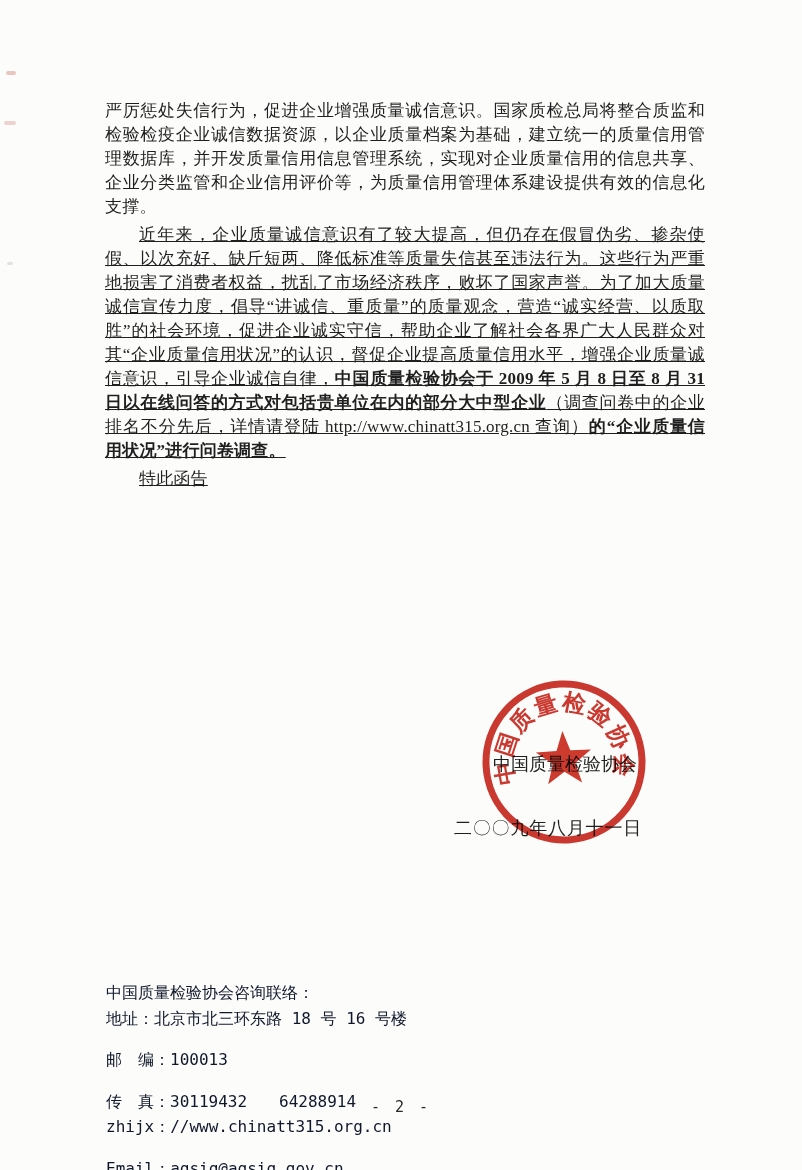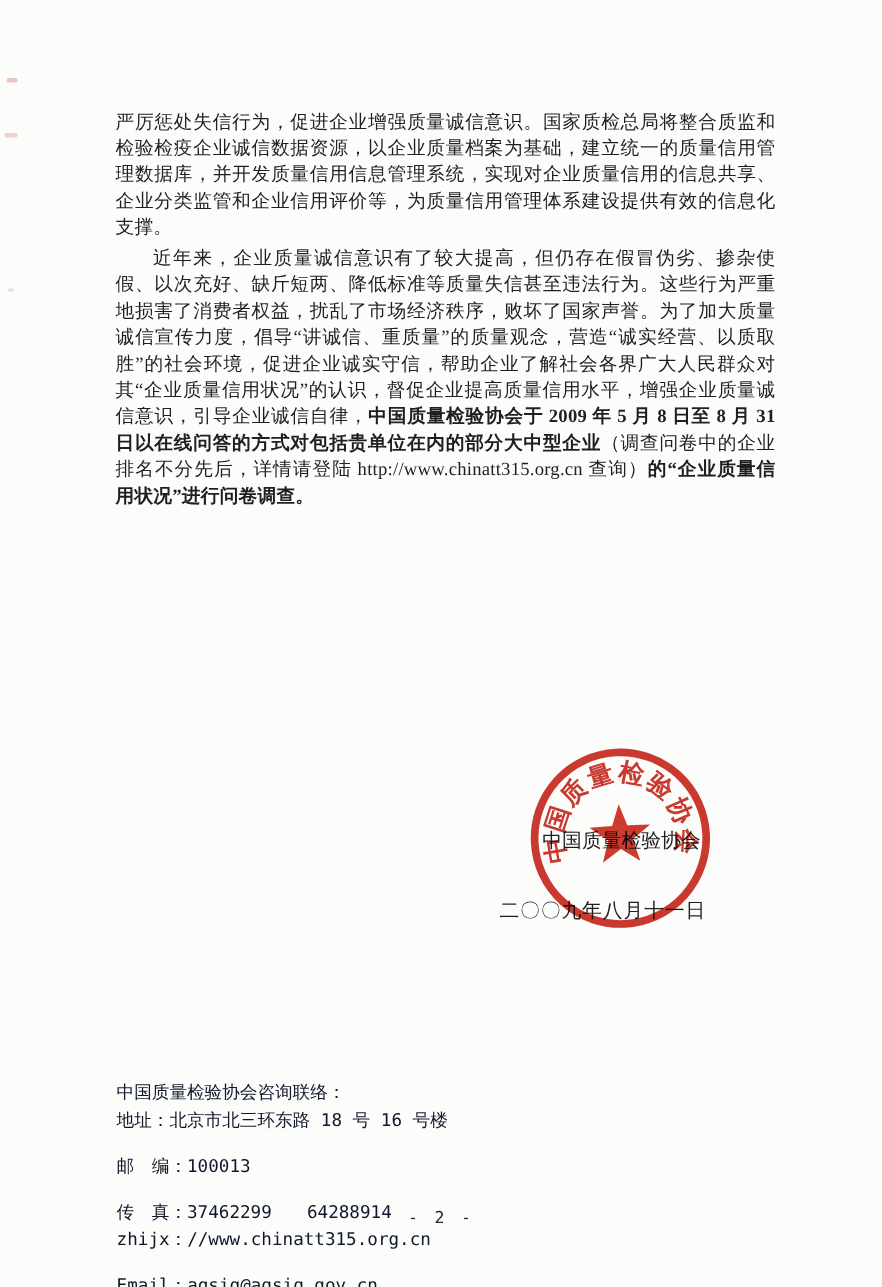--- a/index.html
+++ b/index.html
@@ -15,21 +15,21 @@
   
   .body-text{
     position:absolute;
     left:105px;top:99px;width:600px;
     font-size:17px;line-height:24px;
     text-align:justify;
     letter-spacing:0.2px;
   }
   .para{margin:0;}
   .para + .para{margin-top:4px;}
-  .para.indent{text-indent:2em;}
+  .para.indent{text-indent:2em;text-decoration:underline;}
   .para .bold{font-weight:700;}
   
   .sig-org{
     position:absolute;left:493px;top:752px;
     font-size:18px;letter-spacing:0;white-space:nowrap;
     z-index:1;
   }
   .sig-date{
     position:absolute;left:454px;top:816px;
     font-size:18px;letter-spacing:0.8px;white-space:nowrap;
@@ -77,20 +77,21 @@
 <div class="page">
 
   <div class="artifact a1"></div>
   <div class="artifact a2"></div>
   <div class="artifact a3"></div>
 
   <div class="body-text">
 
   <div class="para"><span>严厉惩处失信行为，促进企业增强质量诚信意识。国家质检总局将整合质监和检验检疫企业诚信数据资源，以企业质量档案为基础，建立统一的质量信用管理数据库，并开发质量信用信息管理系统，实现对企业质量信用的信息共享、企业分类监管和企业信用评价等，为质量信用管理体系建设提供有效的信息化支撑。</span></div>
       <div class="para indent"><span>近年来，企业质量诚信意识有了较大提高，但仍存在假冒伪劣、掺杂使假、以次充好、缺斤短两、降低标准等质量失信甚至违法行为。这些行为严重地损害了消费者权益，扰乱了市场经济秩序，败坏了国家声誉。为了加大质量诚信宣传力度，倡导“讲诚信、重质量”的质量观念，营造“诚实经营、以质取胜”的社会环境，促进企业诚实守信，帮助企业了解社会各界广大人民群众对其“企业质量信用状况”的认识，督促企业提高质量信用水平，增强企业质量诚信意识，引导企业诚信自律，</span><span class="bold">中国质量检验协会于 2009 年 5 月 8 日至 8 月 31 日以在线问答的方式对包括贵单位在内的部分大中型企业</span><span>（调查问卷中的企业排名不分先后，详情请登陆 http://www.chinatt315.org.cn 查询）</span><span class="bold">的“企业质量信用状况”进行问卷调查。</span></div>
+      <div class="para indent"><span>特此函告</span></div>
     </div>
 
   <div class="sig-org">中国质量检验协会</div>
 
   <div class="sig-date">二〇〇九年八月十一日</div>
 
   <svg class="seal" viewBox="0 0 172 172" xmlns="http://www.w3.org/2000/svg">
     <defs>
       <path id="sealArc" d="M 37.1 103.8 A 52 52 0 1 1 134.9 103.8" fill="none"></path>
     </defs>
@@ -103,21 +104,21 @@
 
   <div class="footer">
     <div class="contact-title">中国质量检验协会咨询联络：</div>
     <div>
 
     <div class="contact-row">
           <div class="contact-left">地址：北京市北三环东路 18 号 16 号楼</div>
           <div class="contact-right">邮　编：100013</div>
         </div>
         <div class="contact-row">
-          <div class="contact-right">传　真：37462299　　64288914</div>
+          <div class="contact-right">传　真：30119432　　64288914</div>
         </div>
         <div class="contact-row">
           <div class="contact-left">zhijx：//www.chinatt315.org.cn</div>
           <div class="contact-right">Email：aqsiq@aqsiq.gov.cn</div>
         </div>
       </div>
   </div>
 
   <div class="page-num">- 2 -</div>
 

